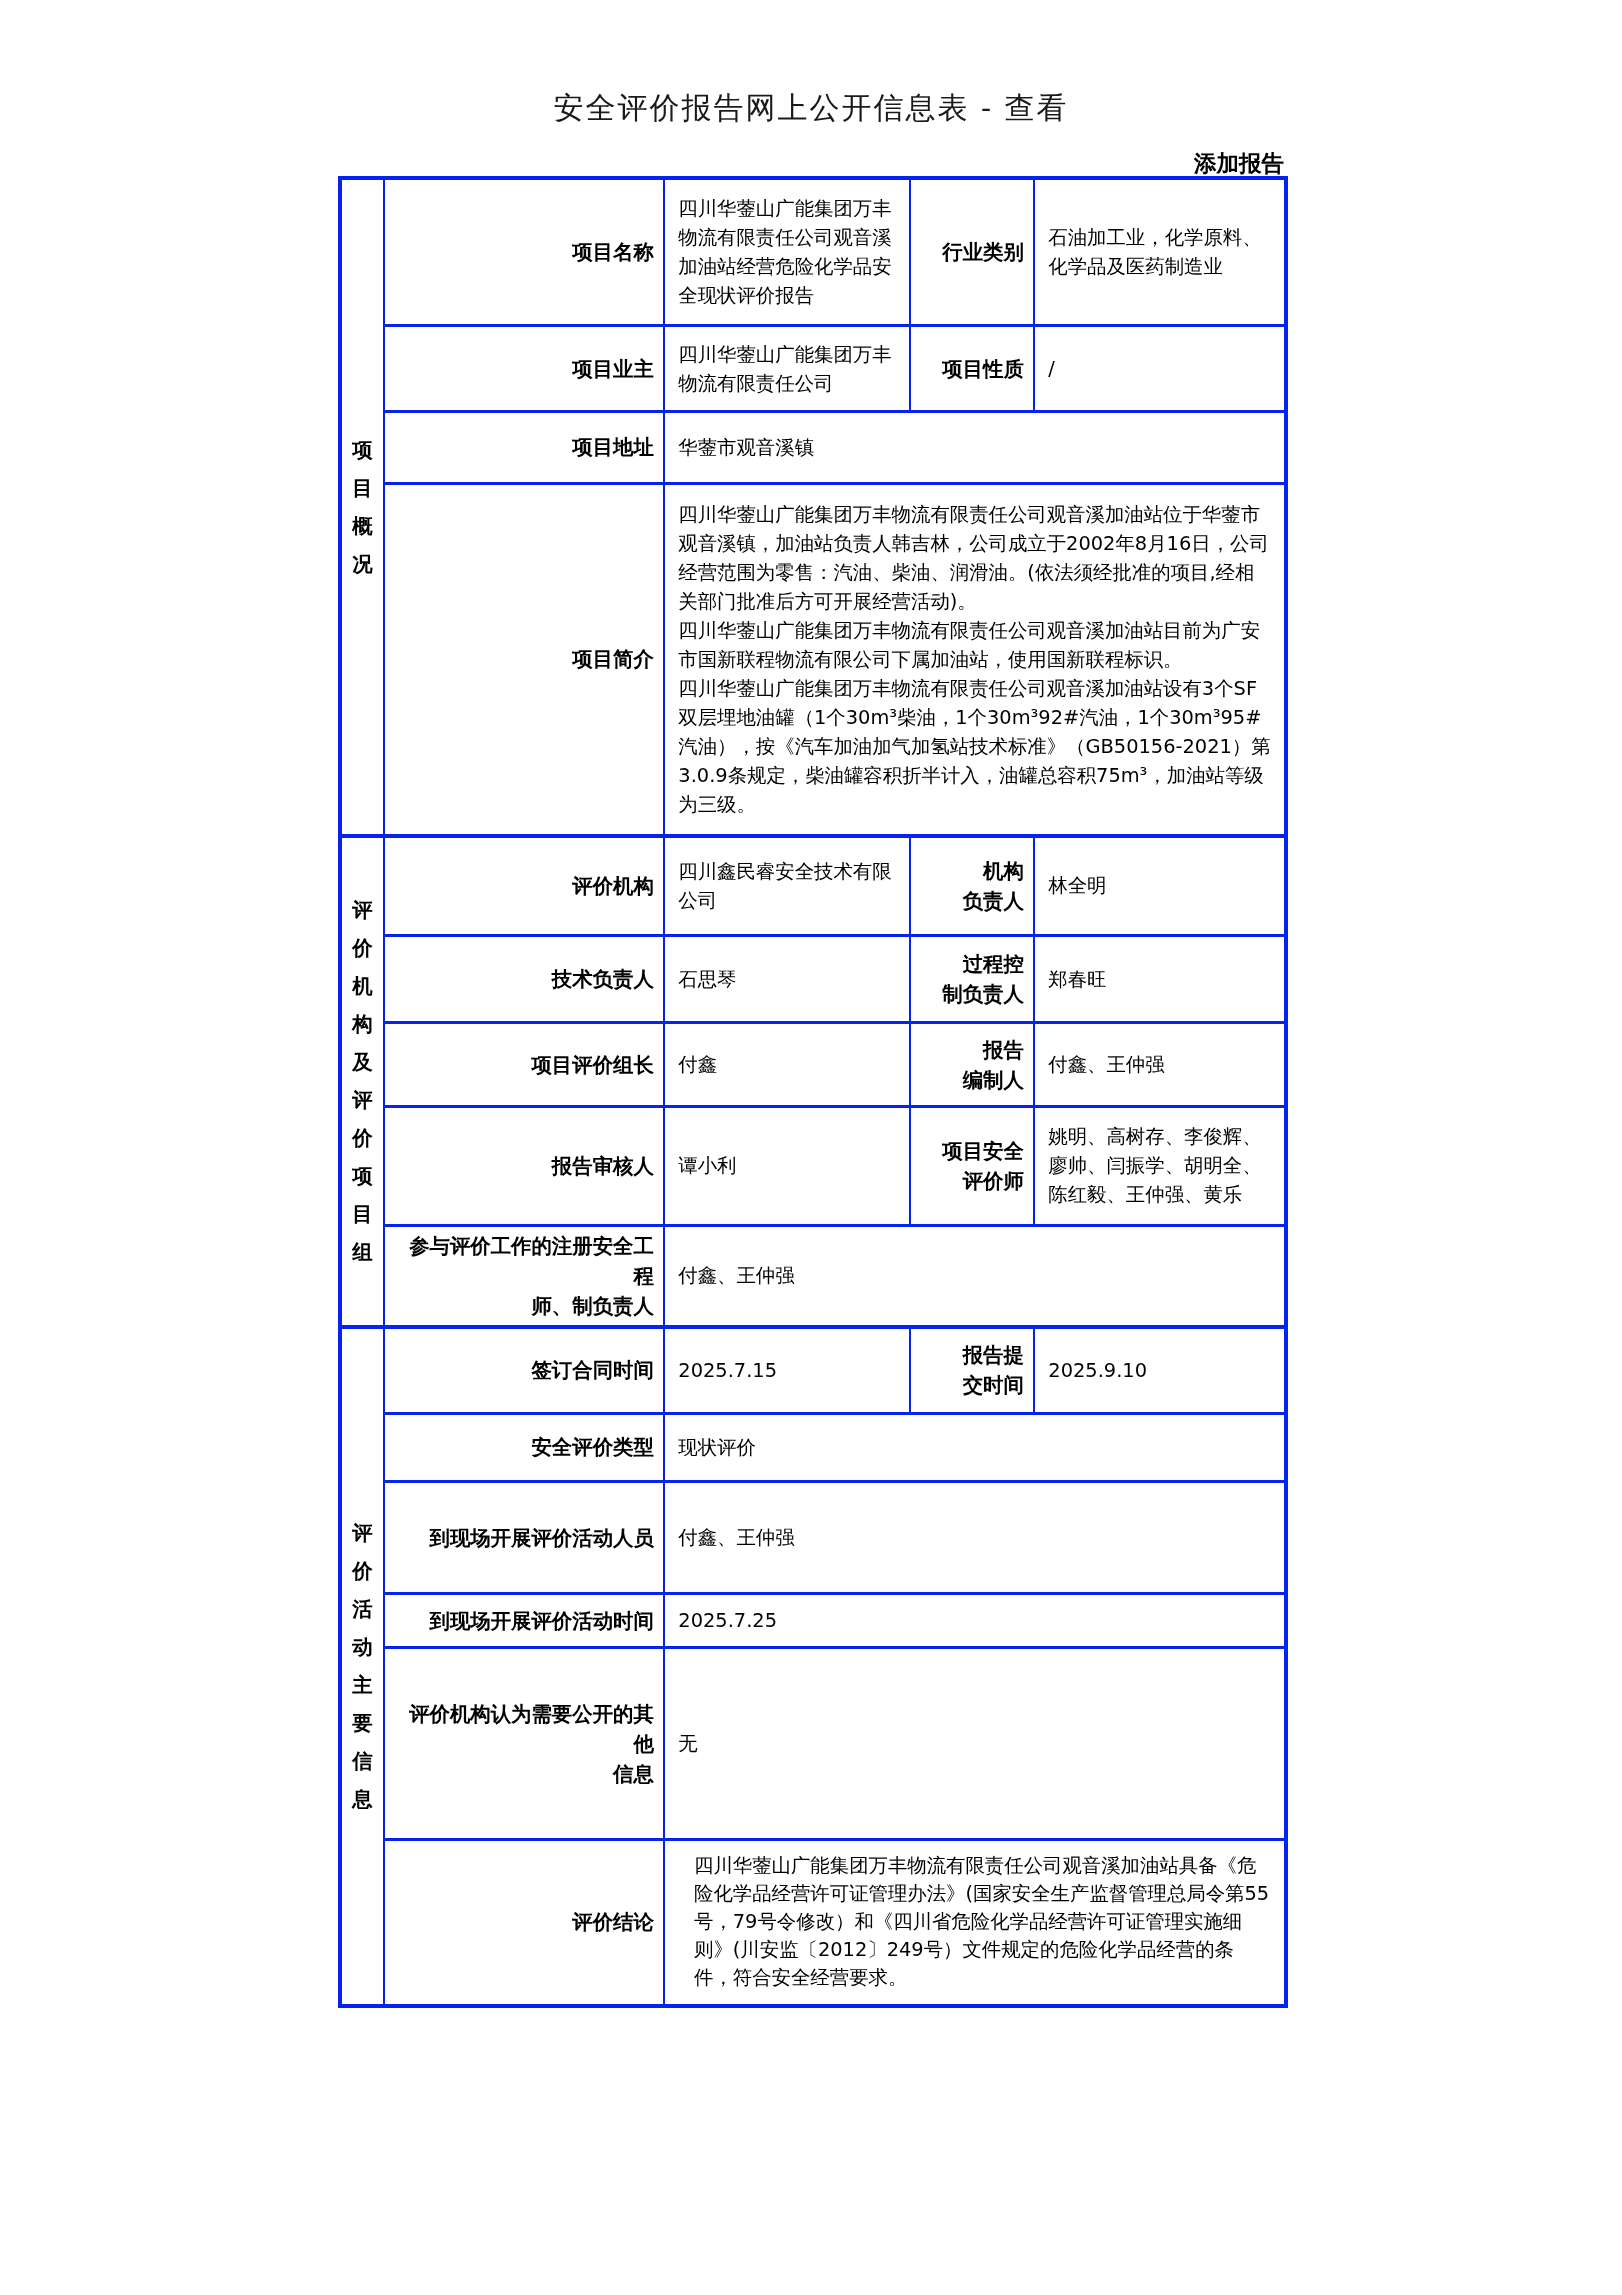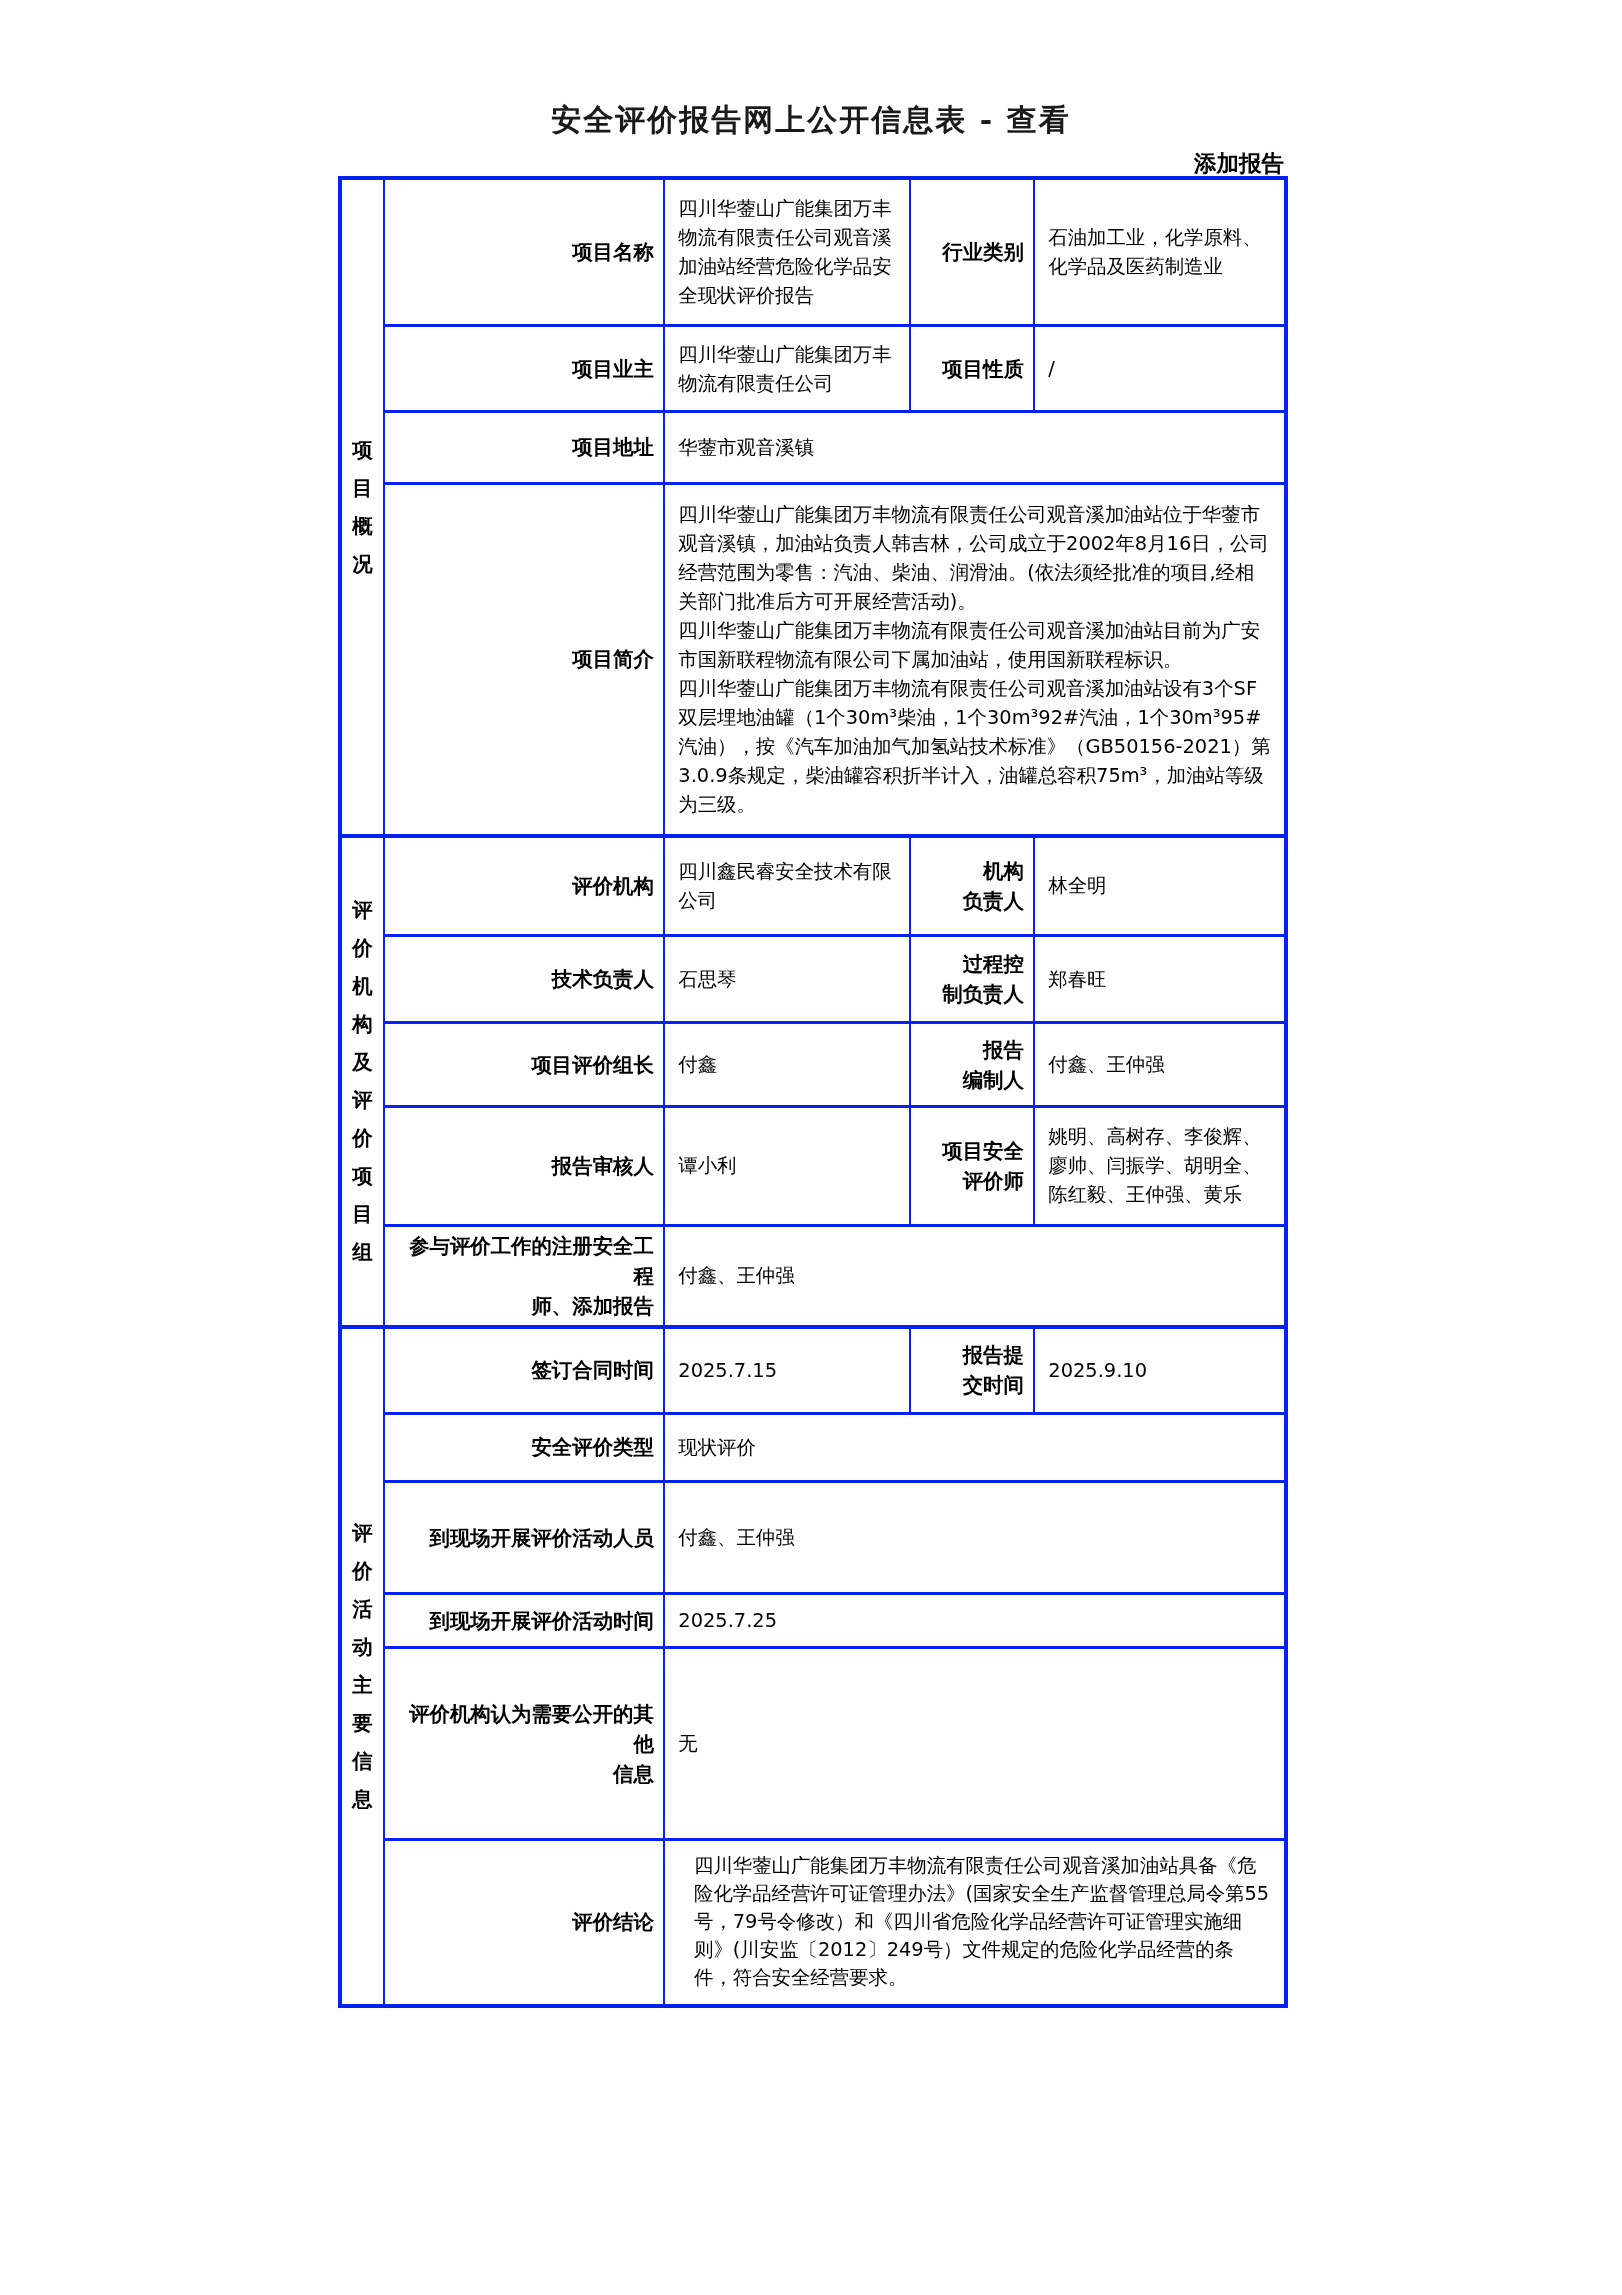--- a/index.html
+++ b/index.html
@@ -2,23 +2,23 @@
 <html style="font-size:8.2px"><head>
 <meta charset="utf-8">
 <style>
   :root{ --blue:#0522f0; --ink:#000000; }
   html,body{ margin:0; padding:0; }
   body{
     width:1622px; height:2295px; position:relative; background:#ffffff;
     font-family:"DejaVu Sans","Liberation Sans",sans-serif; color:var(--ink);
   }
   .page-title{
-    position:absolute; top:100px; left:338px; width:946px;
+    position:absolute; top:88px; left:338px; width:946px;
     text-align:center; font-family:"DejaVu Serif","Liberation Serif",serif;
-    font-size:30px; font-weight:700; letter-spacing:2px; color:#1a1a1a;
+    font-size:30px; font-weight:400; letter-spacing:2px; color:#1a1a1a;
   }
   .add-report{
     position:absolute; top:148px; left:338px; width:946px;
     text-align:right; font-size:22.5px; font-weight:700; color:#000;
     cursor:pointer;
   }
   table.report-table{
     position:absolute; top:176px; left:338px; width:946px;
     border-collapse:collapse; table-layout:fixed;
     border:4.1px solid var(--blue);
@@ -117,21 +117,21 @@
   </tr>
   <tr class="r8">
     <td class="label">报告审核人</td>
     <td class="value">谭小利</td>
     <td class="label">项目安全
 评价师</td>
     <td class="value">姚明、高树存、李俊辉、廖帅、闫振学、胡明全、陈红毅、王仲强、黄乐</td>
   </tr>
   <tr class="r9">
     <td class="label">参与评价工作的注册安全工程
-师、添加报告</td>
+师、制负责人</td>
     <td class="value" colspan="3">付鑫、王仲强</td>
   </tr>
 
   <tr class="r10">
     <td class="vlabel sec" rowspan="6">
       <div class="vlabel-inner">评价活动主要信息</div>
     </td>
     <td class="label sec">签订合同时间</td>
     <td class="value sec">2025.7.15</td>
     <td class="label sec">报告提

